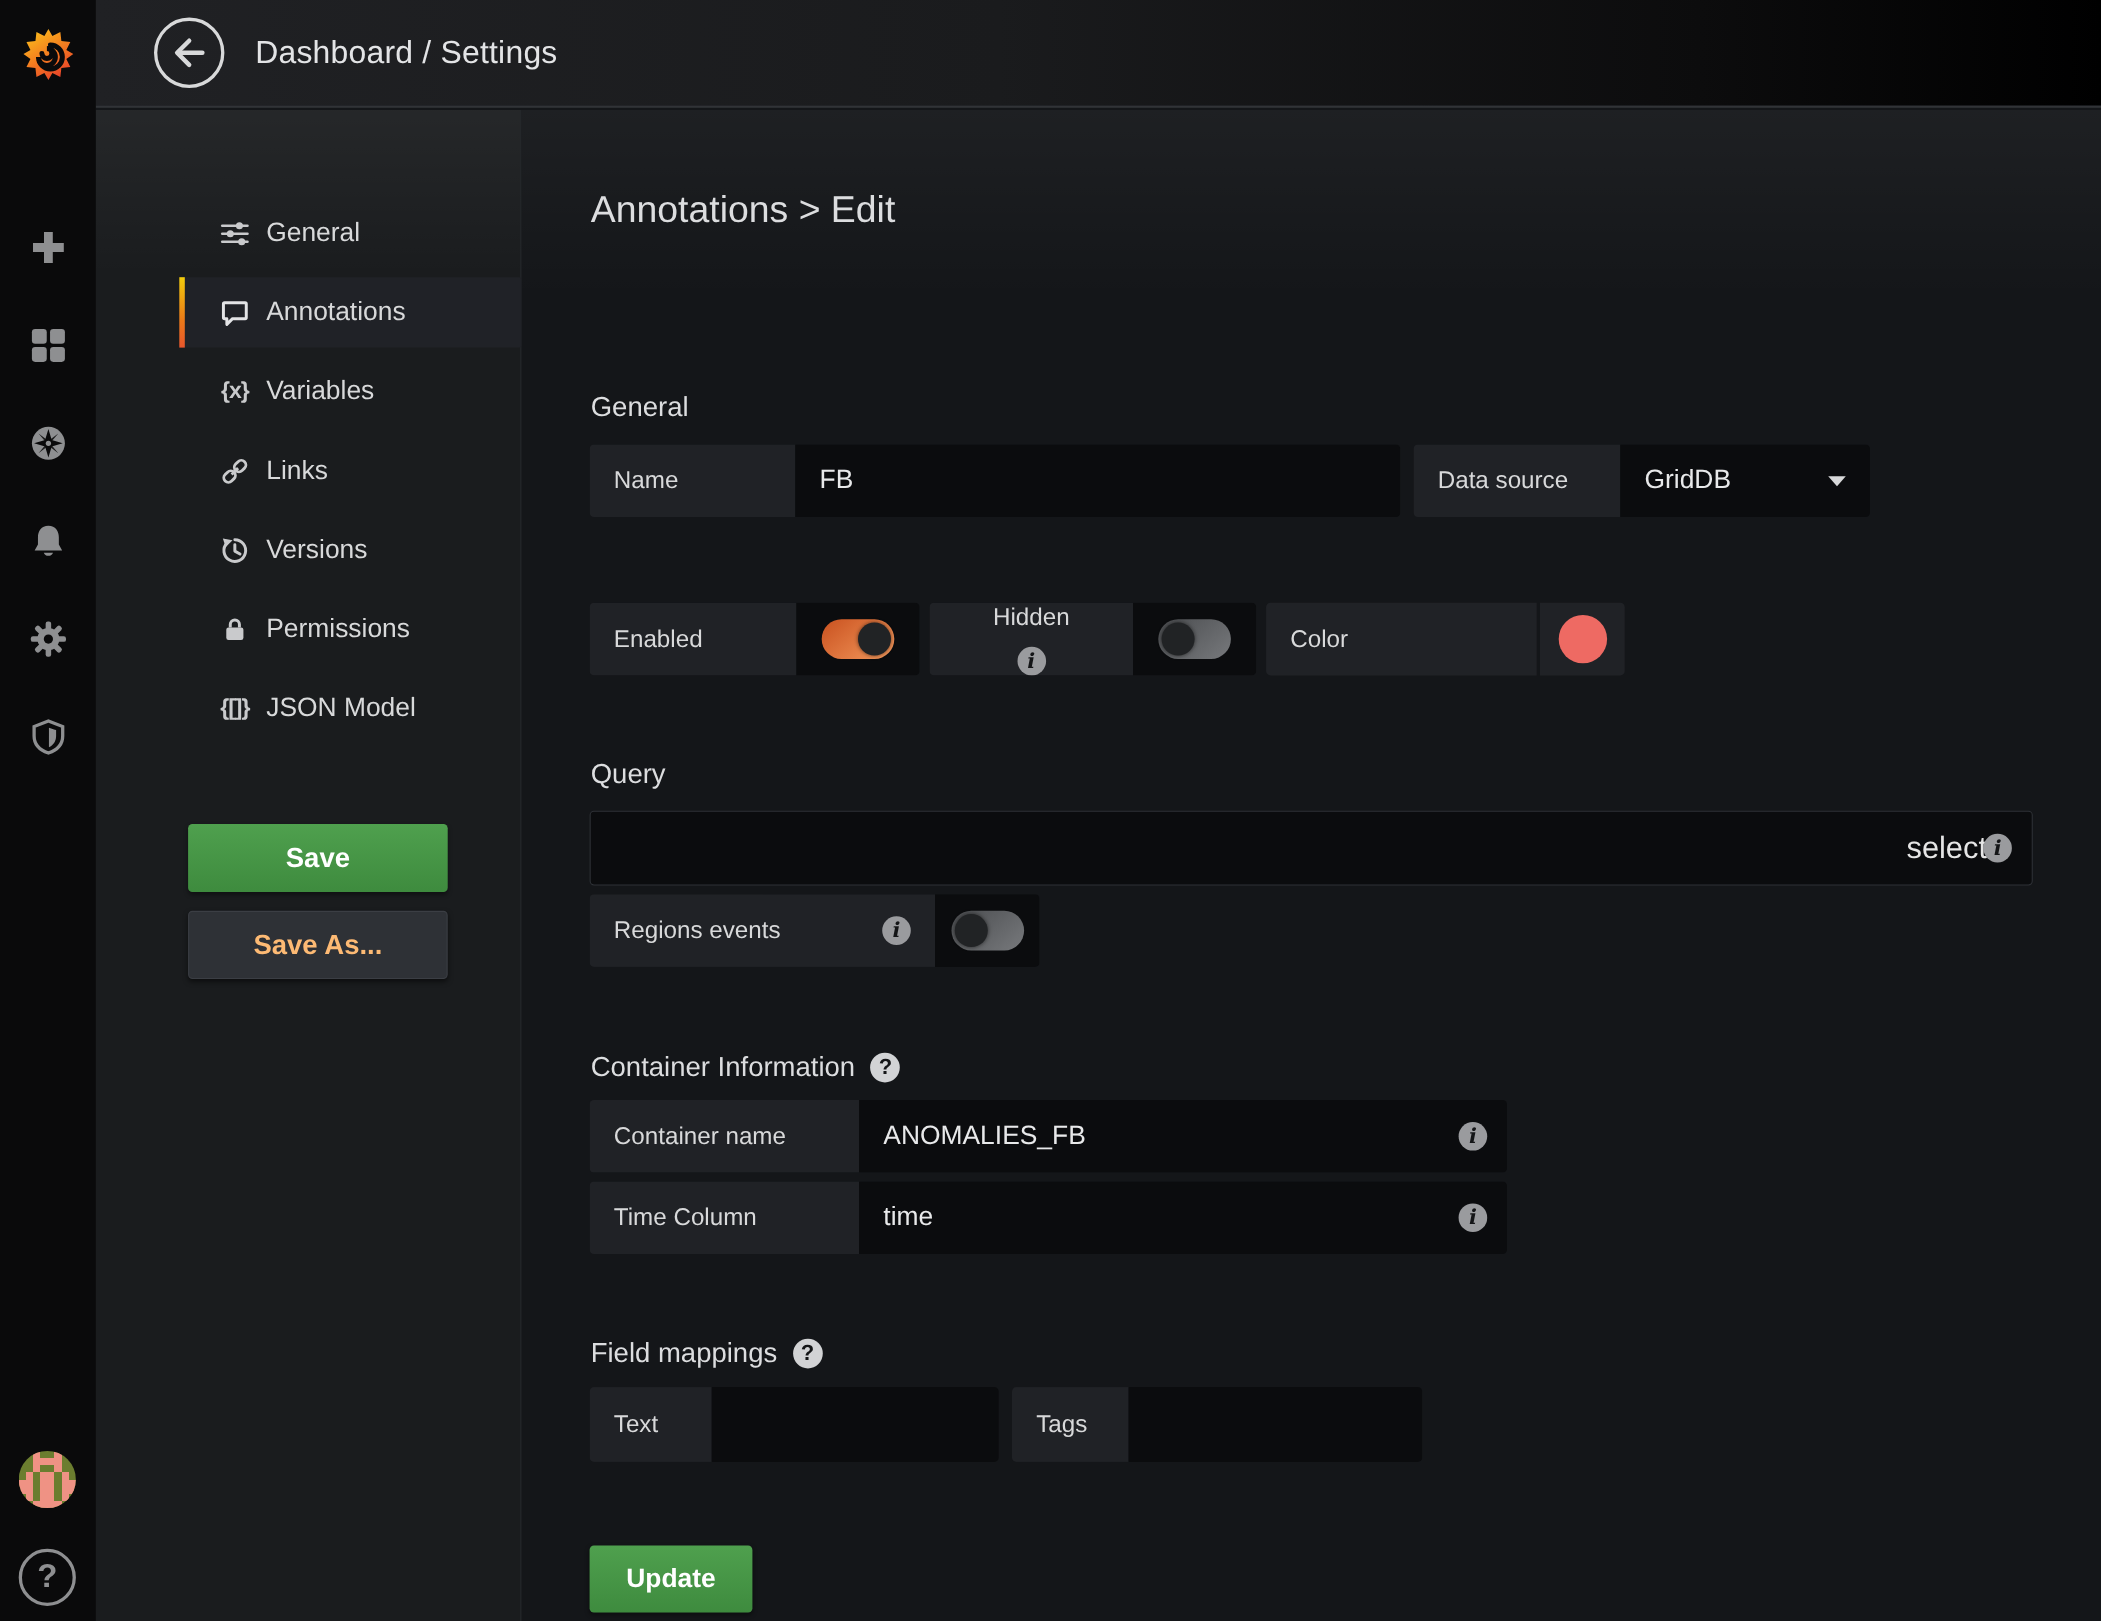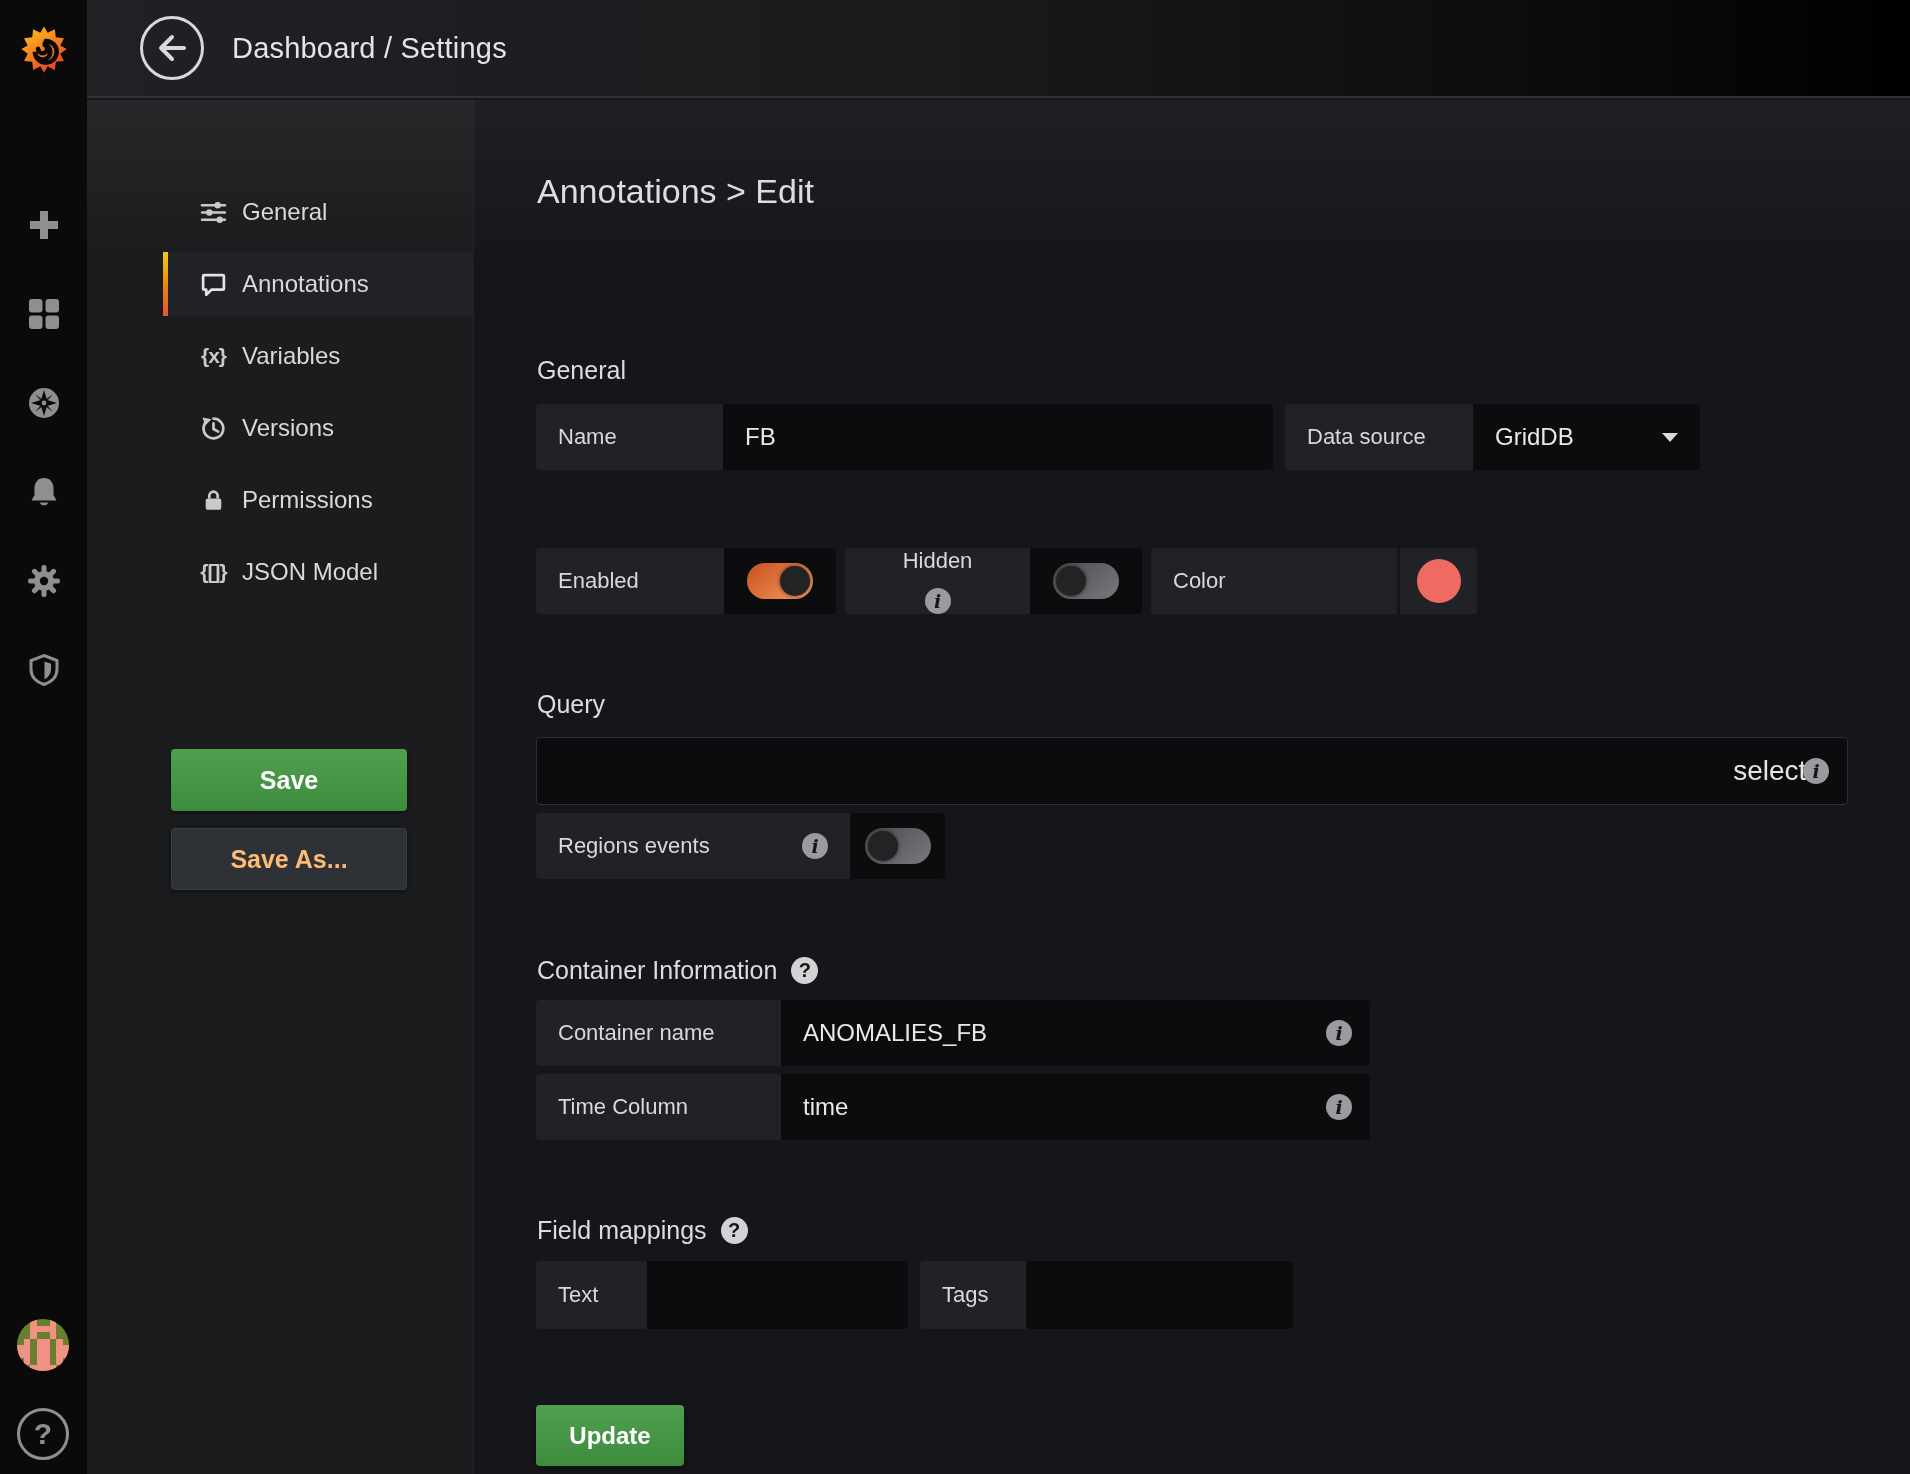--- a/index.html
+++ b/index.html
@@ -224,20 +224,32 @@
       </li>
       <li class="menu-item">
         <span class="mi-icon glyph-icon">
             <span>{x}</span>
           </span>
         <span>Variables</span>
       </li>
       <li class="menu-item">
         <span class="mi-icon">
           <svg width="27" height="27" viewBox="0 0 26 26">
+              <g transform="rotate(-45 13 13)" fill="none" stroke="#c9cacc" stroke-width="2.5">
+                <rect x="1" y="9" width="11" height="8" rx="4"></rect>
+                <rect x="14" y="9" width="11" height="8" rx="4"></rect>
+                <line x1="9" y1="13" x2="17" y2="13"></line>
+              </g>
+            </svg>
+        </span>
+        <span>Links</span>
+      </li>
+      <li class="menu-item">
+        <span class="mi-icon">
+          <svg width="27" height="27" viewBox="0 0 26 26">
               <path d="M6,6.5 A9.5,9.5 0 1 0 13,3.5" fill="none" stroke="#c9cacc" stroke-width="2.6" stroke-linecap="round"></path>
               <polygon points="2.5,2.5 11,4 5,10" fill="#c9cacc"></polygon>
               <polyline points="13,8 13,13.5 17.5,16" fill="none" stroke="#c9cacc" stroke-width="2.6" stroke-linecap="round" stroke-linejoin="round"></polyline>
             </svg>
         </span>
         <span>Versions</span>
       </li>
       <li class="menu-item">
         <span class="mi-icon">
           <svg width="27" height="27" viewBox="0 0 26 26">

